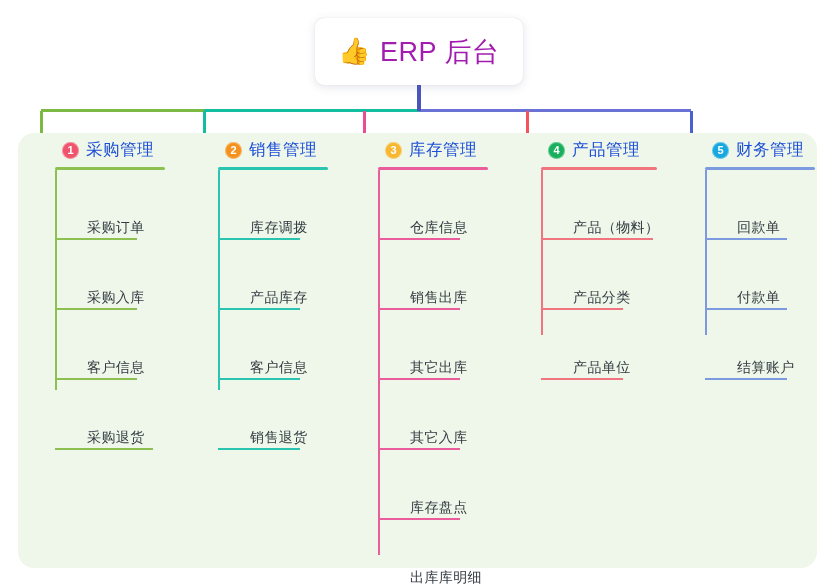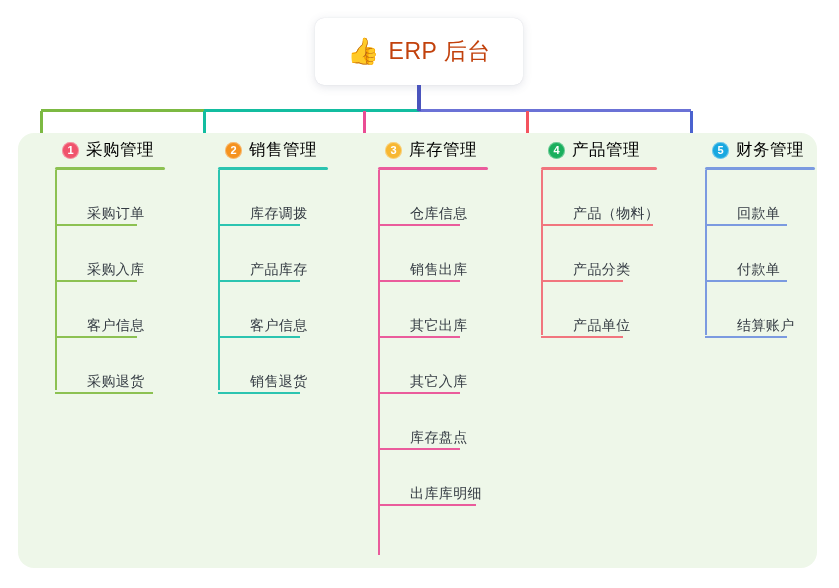--- a/index.html
+++ b/index.html
@@ -21,21 +21,21 @@
     box-shadow:0 2px 10px rgba(80,90,120,.16), 0 0 1px rgba(80,90,120,.22);
     display:flex; align-items:center; justify-content:center;
     gap:9px;
   }
   #title-card .thumb{
     font-size:26px; line-height:1;
     display:inline-block;
     transform:translateY(-1px);
   }
   #title-card .ttxt{
-    font-size:23px; color:#c2410c; letter-spacing:.5px;
+    font-size:27px; color:#a21caf; letter-spacing:.5px;
     white-space:nowrap;
   }
 
   
   #connectors{
     position:absolute; left:0; top:0; width:839px; height:588px;
     pointer-events:none;
   }
 
   
@@ -58,32 +58,32 @@
     height:34px; padding-left:22px;
   }
   .badge{
     width:17px;height:17px;border-radius:50%;
     color:#fff;font-size:11px;line-height:17px;
     text-align:center;font-weight:bold;
     flex:0 0 auto;
     box-shadow:0 0 0 1px rgba(255,255,255,.35) inset;
   }
   .head-label{
-    font-size:16.5px;color:#000000;white-space:nowrap;letter-spacing:.5px;
+    font-size:16.5px;color:#1d4ed8;white-space:nowrap;letter-spacing:.5px;
   }
   .head-rule{
     height:3px; border-radius:2px; margin-left:15px;
   }
   .items{ position:relative; margin-left:15px; }
   .spine{
     position:absolute; left:0; top:0; width:2px;
   }
   .item{
     position:relative;
-    height:56px;
+    height:70px;
     display:flex; align-items:flex-end;
     padding-left:32px;
   }
   .item .lbl{
     font-size:14px;color:#333a42;white-space:nowrap;
     padding-bottom:3px; letter-spacing:.4px;
   }
   .item .ul{
     position:absolute; left:0; bottom:0; height:2px;
   }

